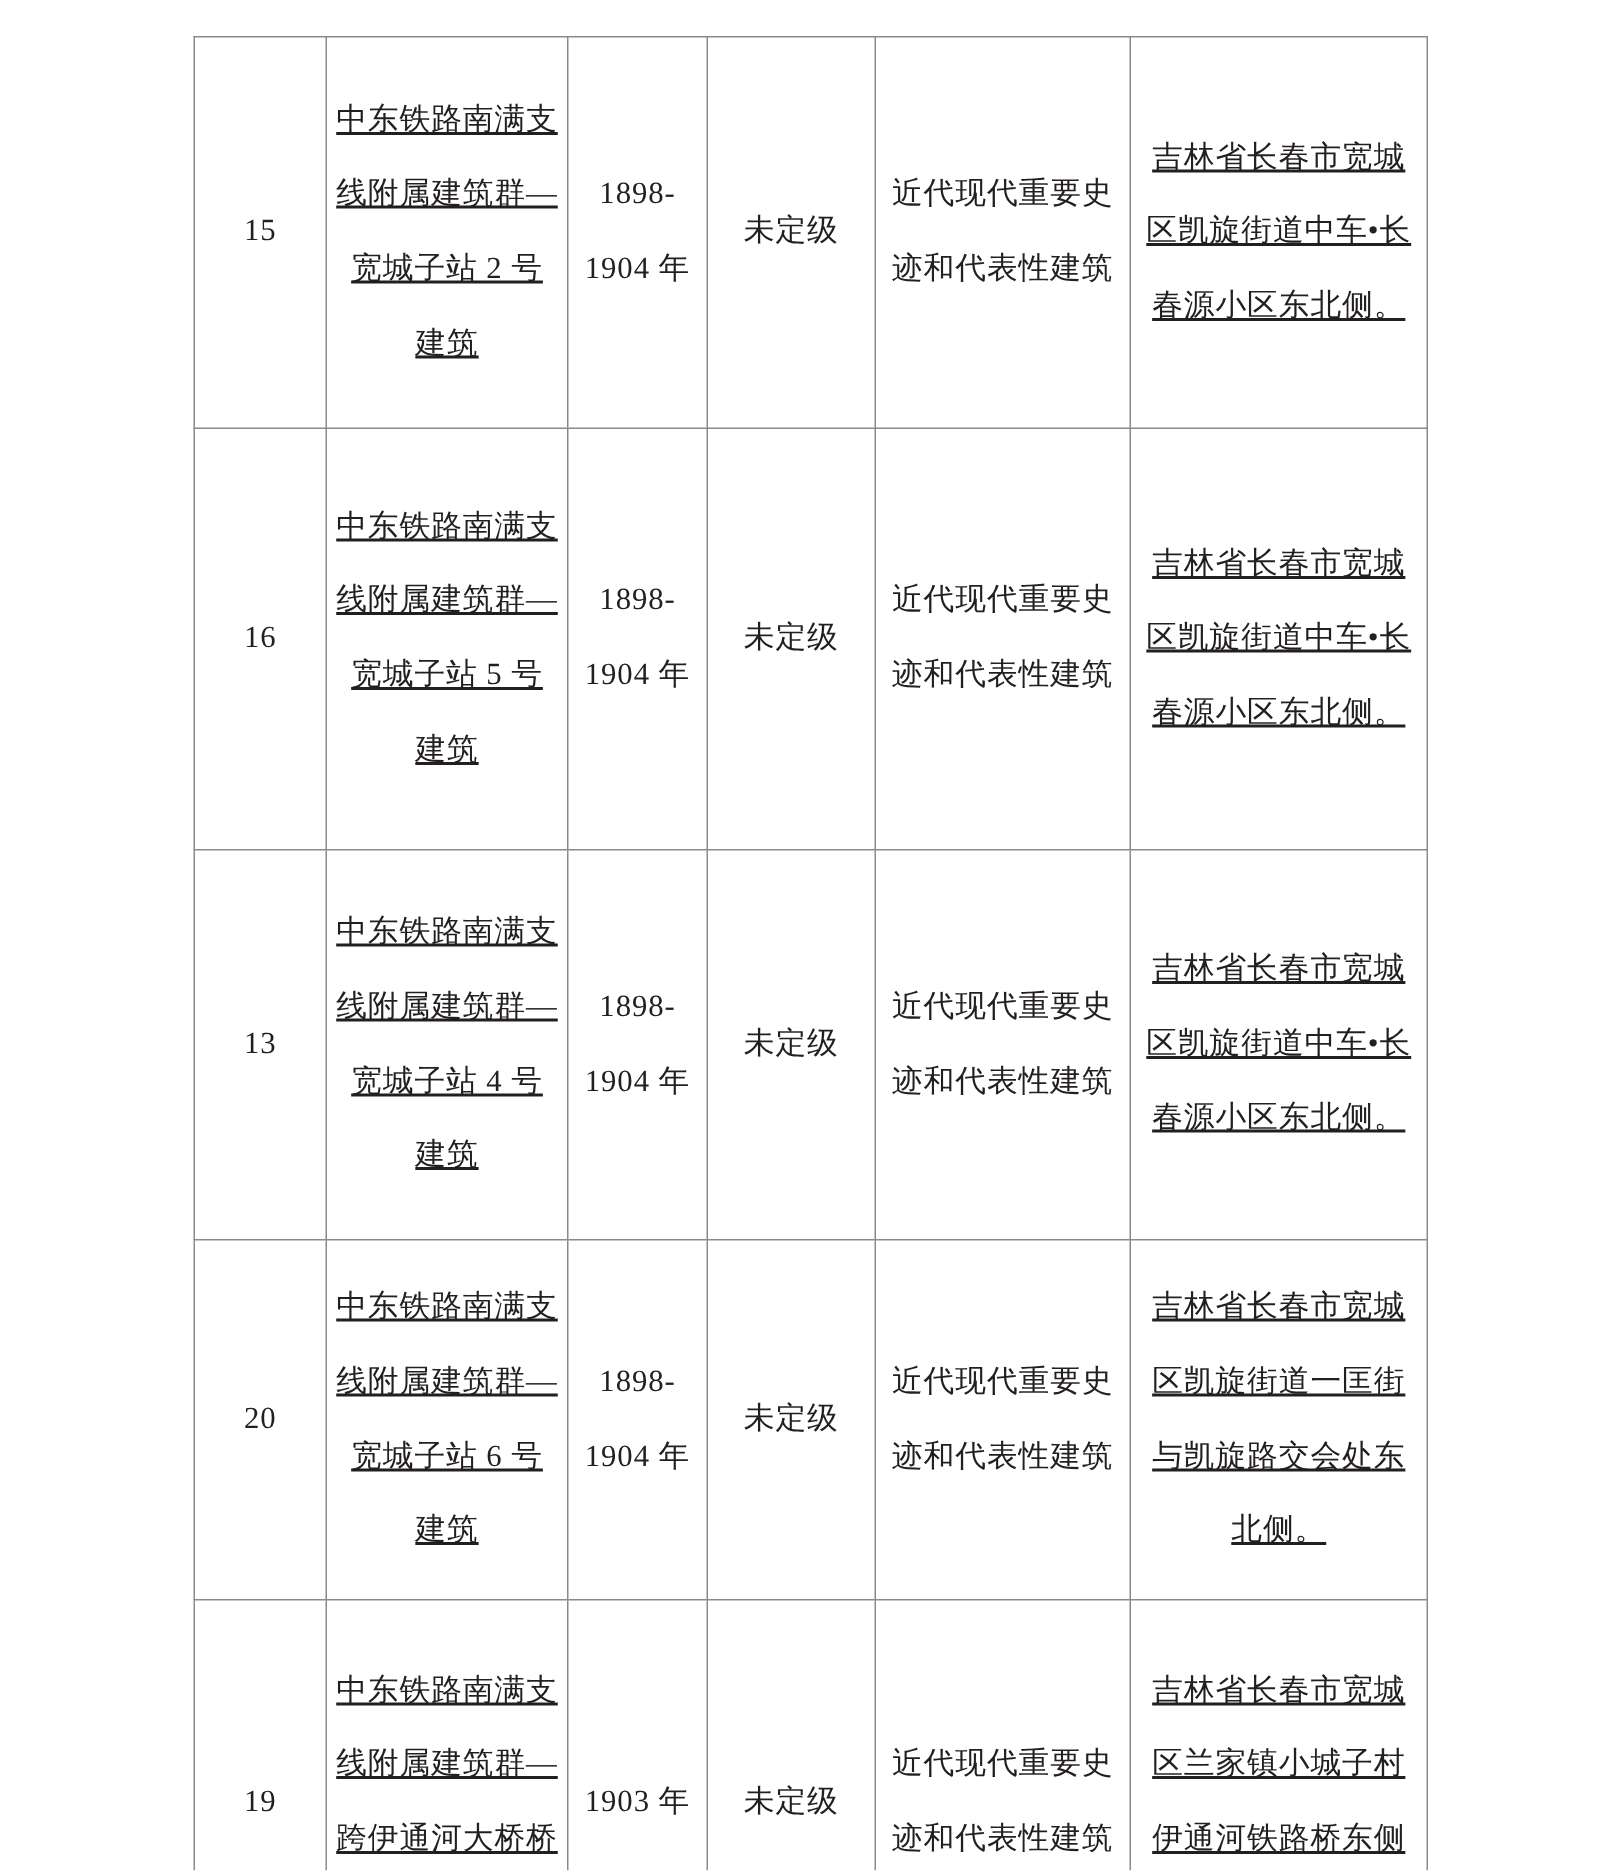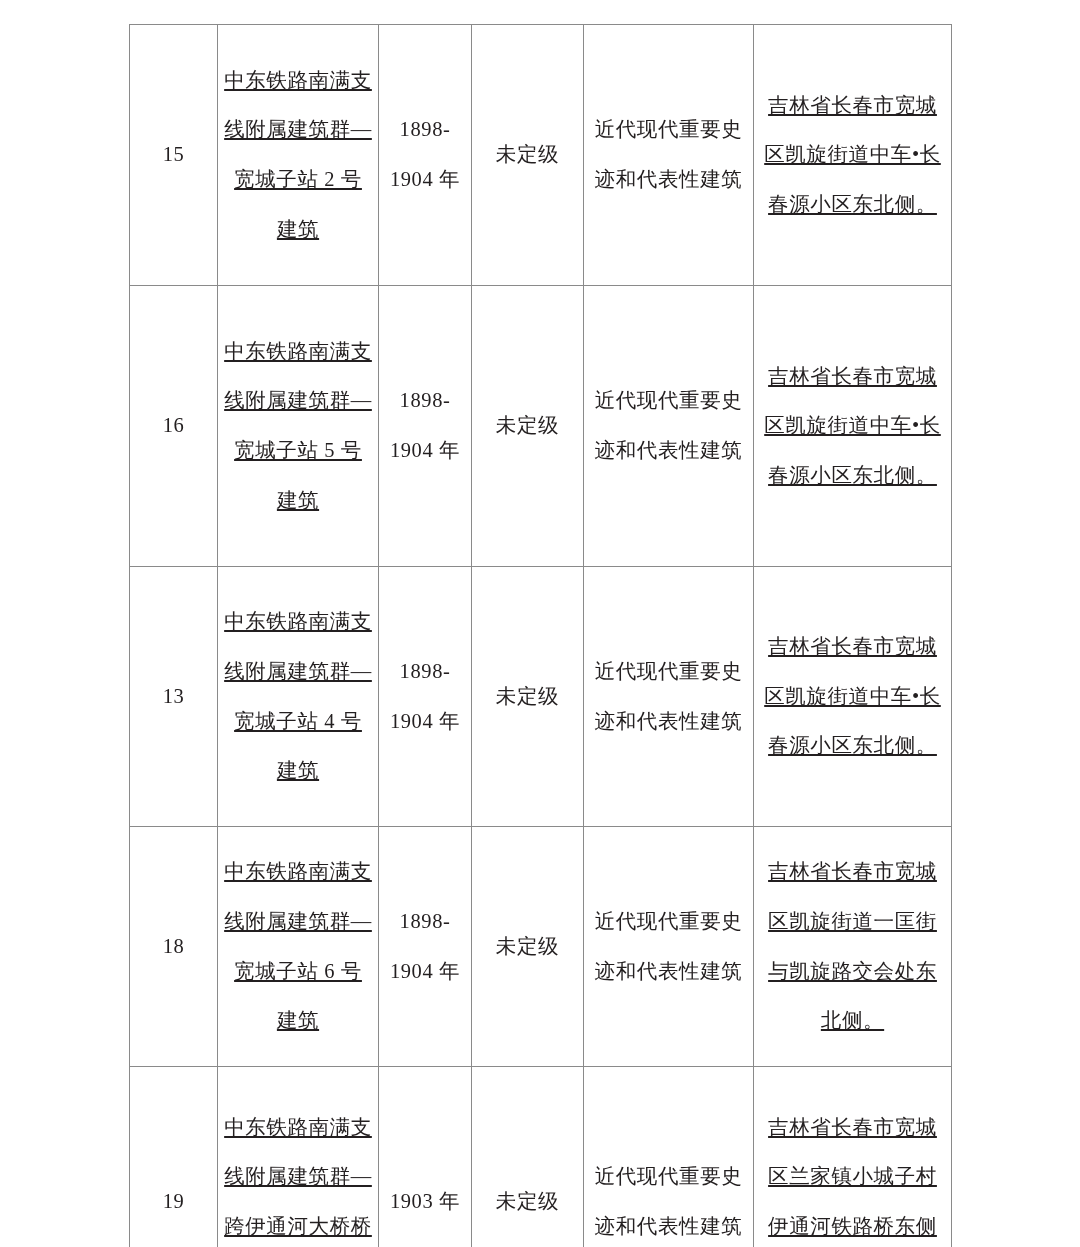--- a/index.html
+++ b/index.html
@@ -137,21 +137,21 @@
       <tr class="row-h-239">
         <td class="cell-index">13</td>
         <td class="cell-name">中东铁路南满支线附属建筑群—宽城子站 4 号建筑</td>
         <td class="cell-era">1898-1904 年</td>
         <td class="cell-level">未定级</td>
         <td class="cell-cat">近代现代重要史迹和代表性建筑</td>
         <td class="cell-addr">吉林省长春市宽城区凯旋街道中车•长春源小区东北侧。</td>
       </tr>
 
       <tr class="row-h-219">
-        <td class="cell-index">18</td>
+        <td class="cell-index">20</td>
         <td class="cell-name">中东铁路南满支线附属建筑群—宽城子站 6 号建筑</td>
         <td class="cell-era">1898-1904 年</td>
         <td class="cell-level">未定级</td>
         <td class="cell-cat">近代现代重要史迹和代表性建筑</td>
         <td class="cell-addr">吉林省长春市宽城区凯旋街道一匡街与凯旋路交会处东北侧。</td>
       </tr>
 
       <tr class="row-h-250">
         <td class="cell-index">19</td>
         <td class="cell-name">中东铁路南满支线附属建筑群—跨伊通河大桥桥台旧址</td>

